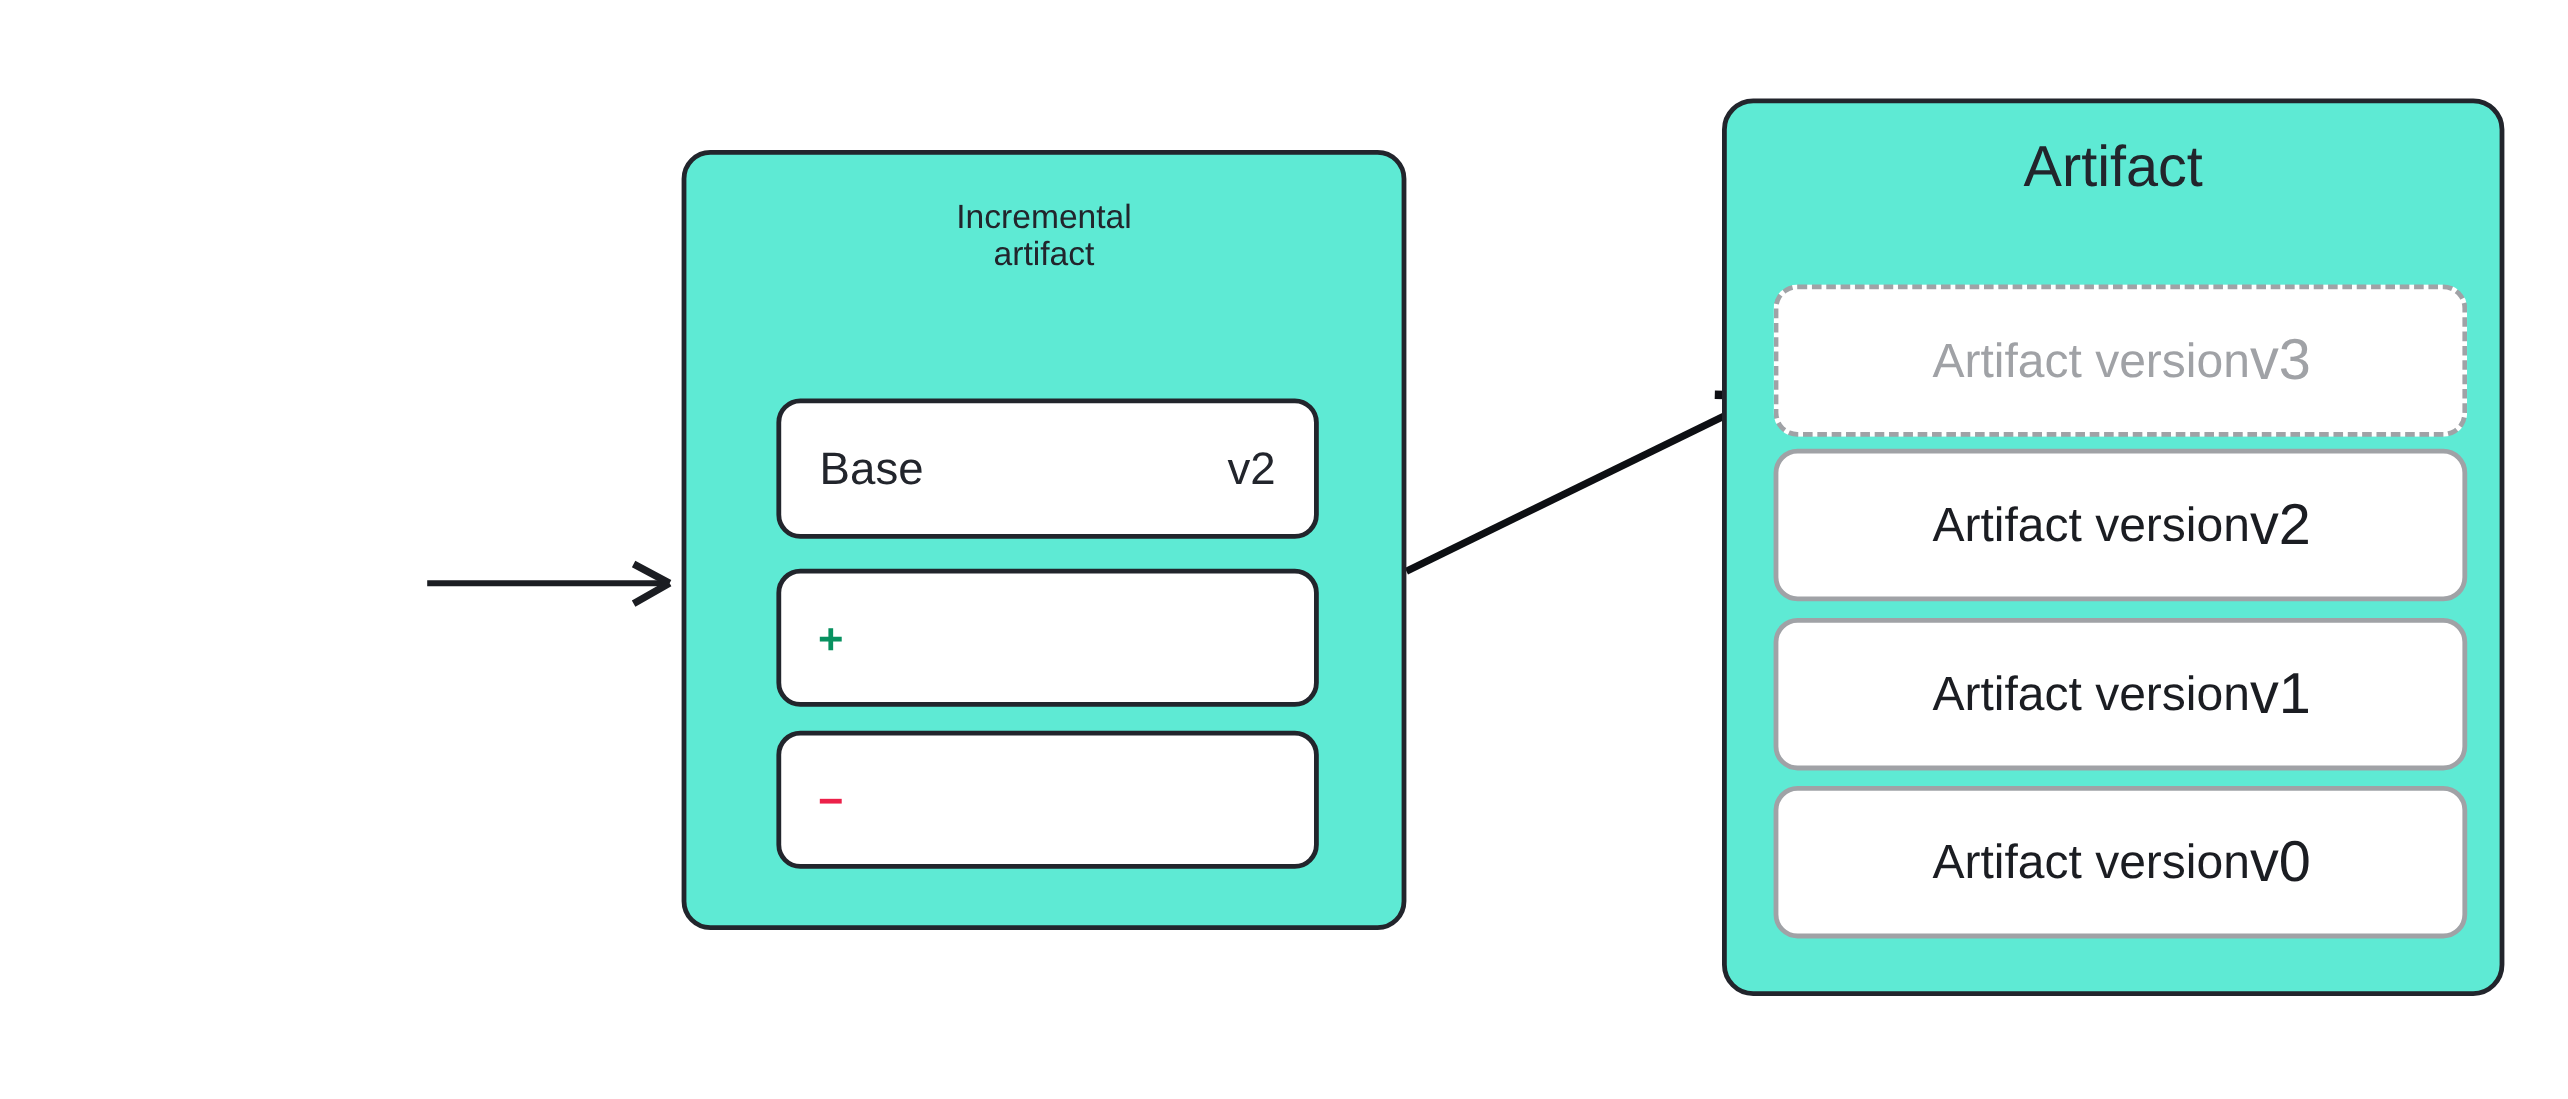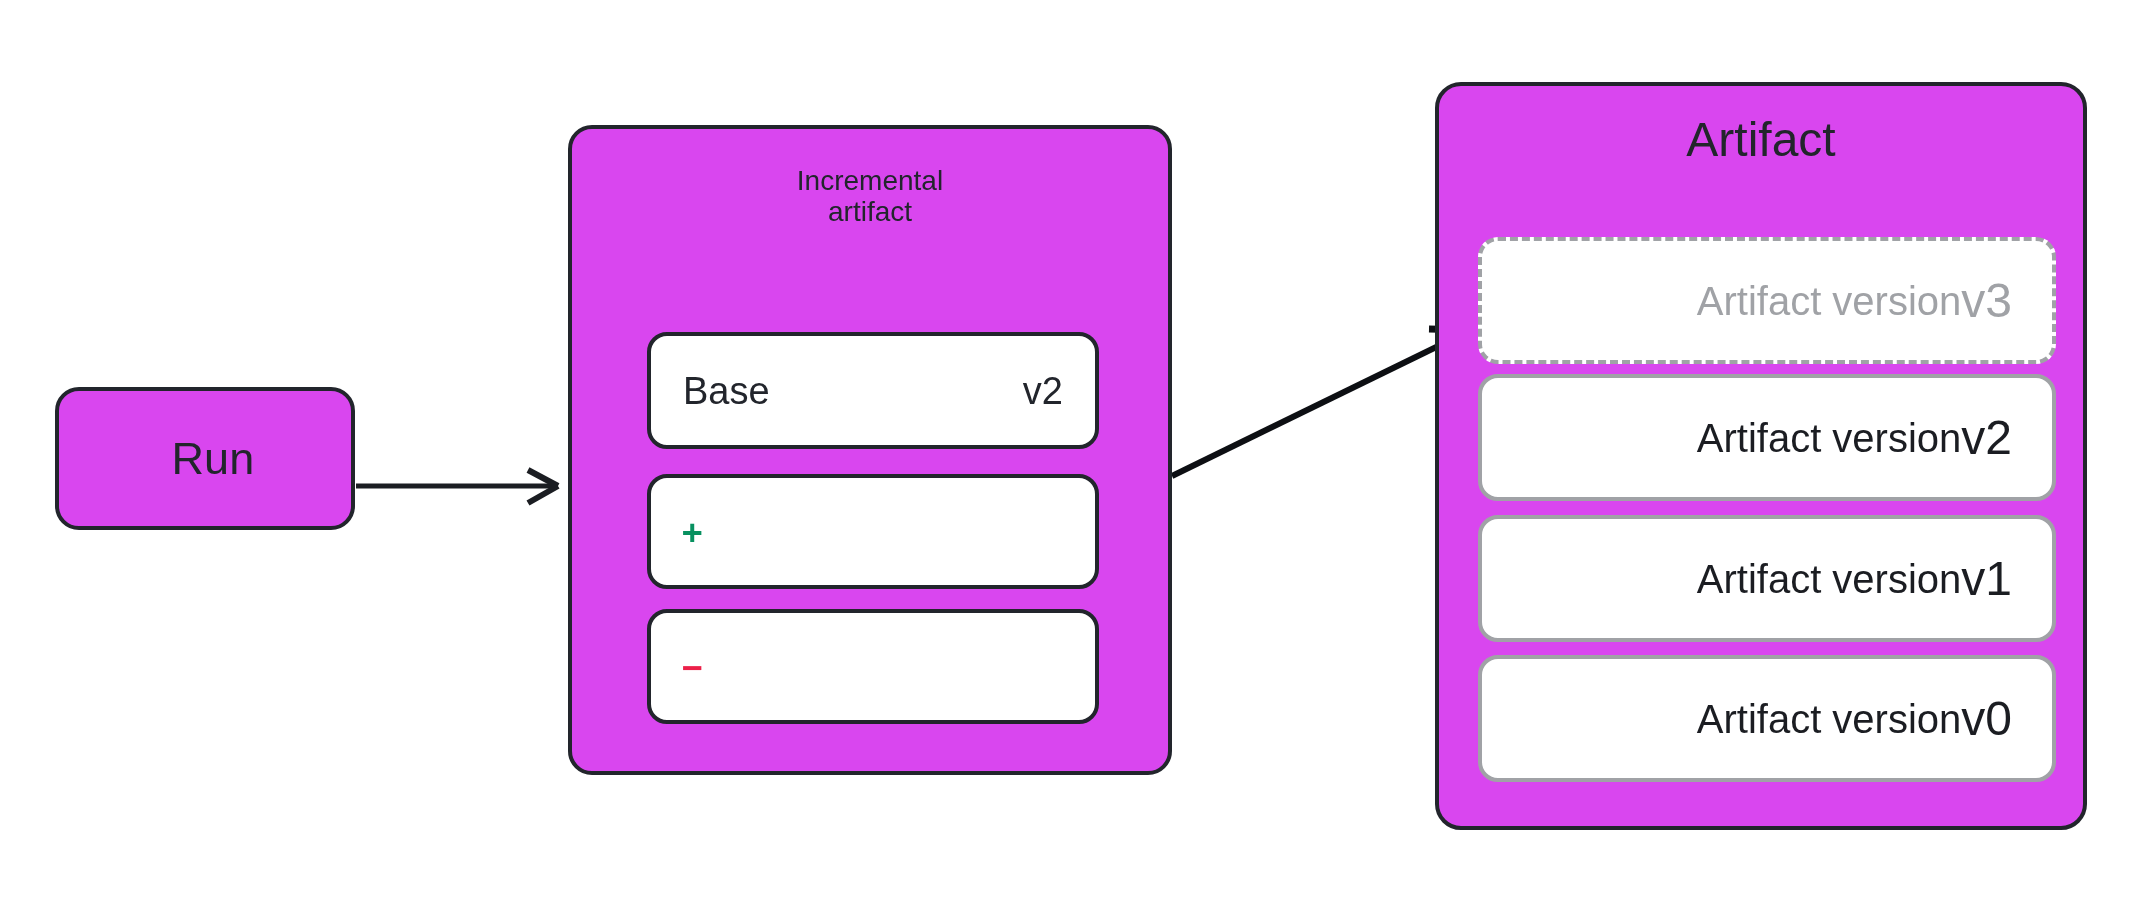--- a/index.html
+++ b/index.html
@@ -15,21 +15,21 @@
     width: 2140px;
     height: 916px;
     background: #ffffff;
     overflow: hidden;
   }
 
   
   .node {
     position: absolute;
     box-sizing: border-box;
-    background: #d946ef;
+    background: #5eead4;
     padding-left: 16px;
   }
 
   .run-box {
     left: 55px;
     top: 387px;
     width: 300px;
     height: 143px;
     border: 4px solid #22252c;
     border-radius: 24px;
@@ -133,21 +133,21 @@
   .ver-row {
     position: absolute;
     left: 39px;
     width: 578px;
     height: 127px;
     box-sizing: border-box;
     border-radius: 20px;
     background: #ffffff;
     display: flex;
     align-items: center;
-    justify-content: flex-end;
+    justify-content: center;
     padding: 0 40px 0 42px;
   }
   .ver-row.pending {
     border: 4px dashed #a0a2a6;
     color: #a0a2a6;
   }
   .ver-row.existing {
     border: 4px solid #a0a2a6;
     color: #1b1d22;
   }
@@ -180,23 +180,20 @@
       <line x1="356" y1="486" x2="556" y2="486" stroke="#1b1d22" stroke-width="5"></line>
       <path d="M 558 486 L 528 470 M 558 486 L 528 503" stroke="#1b1d22" stroke-width="6" fill="none" stroke-linecap="butt"></path>
     </g>
 
     <g>
       <line x1="1172" y1="476" x2="1465" y2="333" stroke="#0d0f13" stroke-width="6"></line>
       <path d="M 1470 330 L 1429 329 M 1470 330 L 1443 361" stroke="#0d0f13" stroke-width="7" fill="none" stroke-linecap="butt"></path>
     </g>
   </svg>
 
-  <div class="node run-box">
-    <span class="run-label">Run</span>
-  </div>
 
   <div class="node incremental-box">
     <div class="incremental-title">Incremental
 artifact</div>
 
     <div class="inc-row base">
       <span class="base-name">Base</span>
       <span class="base-ver">v2</span>
     </div>
 

